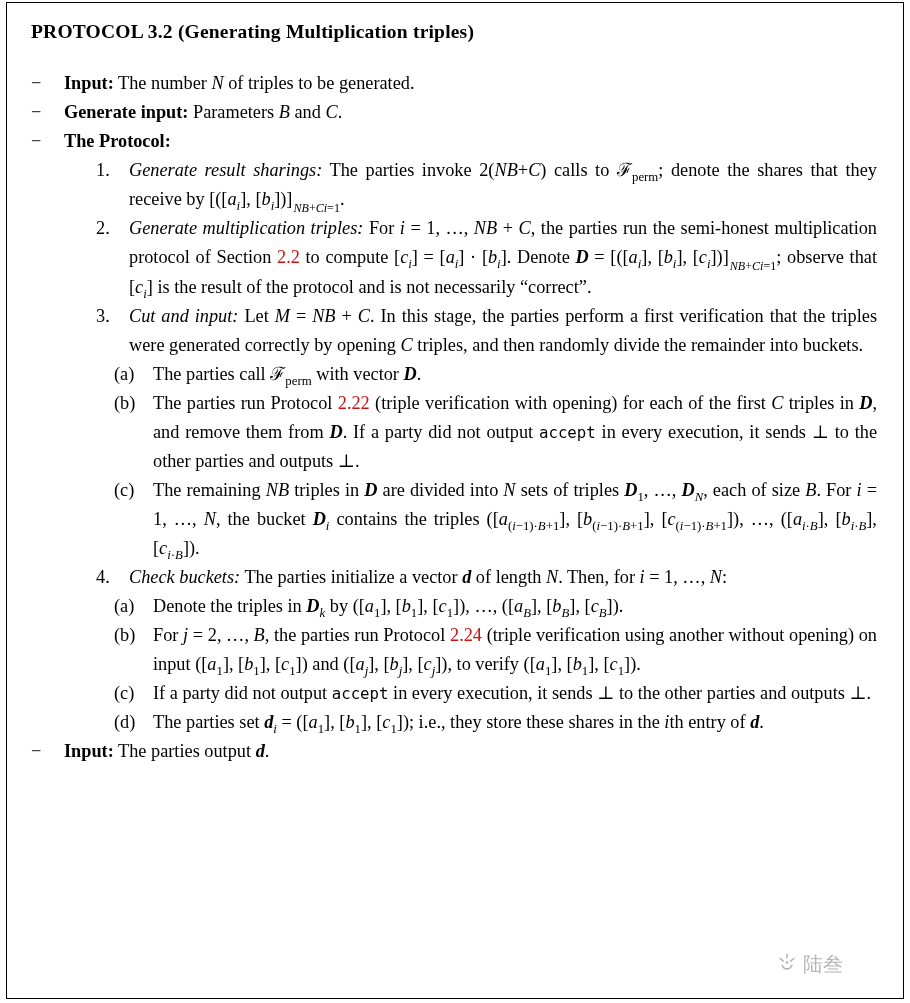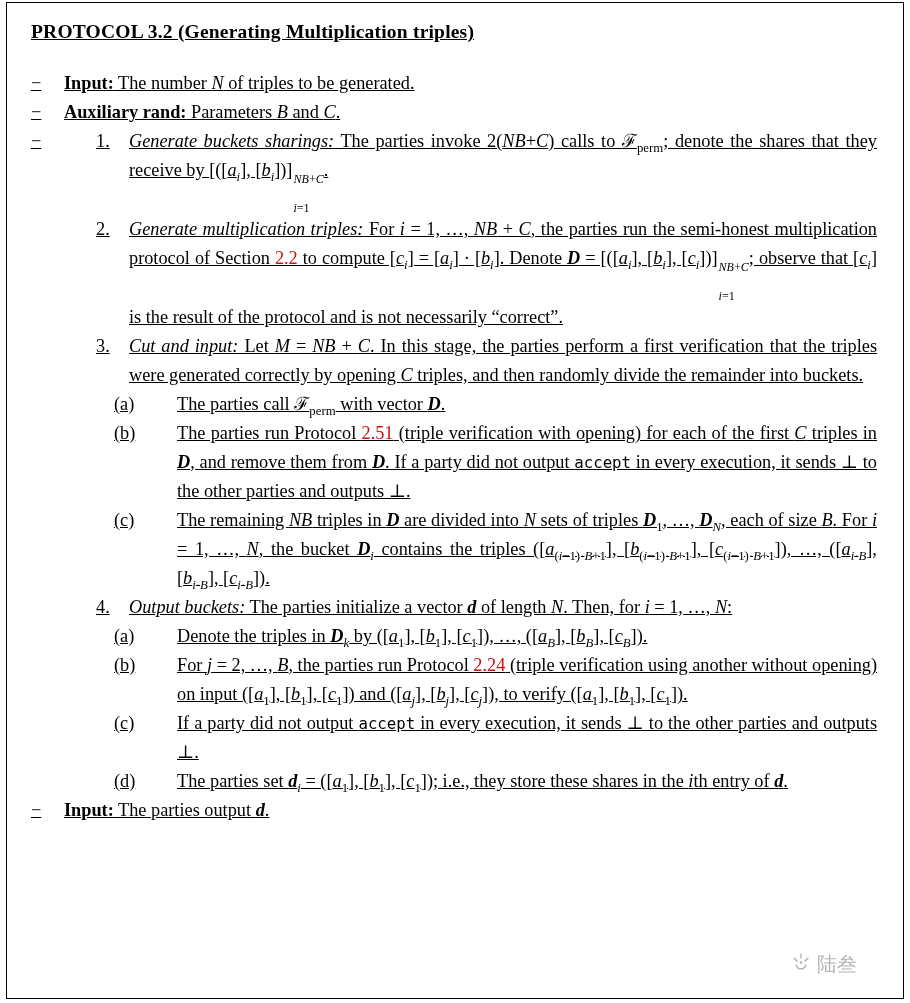--- a/index.html
+++ b/index.html
@@ -1,77 +1,78 @@
 <!DOCTYPE html>
 <html style="--link-red: #cc1111; --border: #000000; --watermark-gray: #b5b5b5;"><head>
 <meta charset="utf-8">
 <style>
   html,body{margin:0;padding:0;background:#ffffff;}
   body{width:910px;height:1003px;position:relative;font-family:"Liberation Serif","DejaVu Serif",serif;color:#000;}
   .box{
     position:absolute;left:6px;top:2px;right:6px;bottom:4px;
     border:1.6px solid var(--border,#000);
-    padding:14px 26px 10px 24px;box-sizing:border-box;overflow:hidden;text-decoration:underline;
+    padding:14px 26px 10px 24px;box-sizing:border-box;overflow:hidden;
   }
   .title{font-weight:bold;font-size:19.5px;margin:4px 0 26px 0;letter-spacing:.2px;}
   .content{font-size:18.3px;line-height:29px;}
   .top-item{display:flex;}
   .t-marker{width:33px;flex:none;}
   .t-body{flex:1;text-align:justify;}
   .steps{margin-left:32px;}
   .step-head{display:flex;}
   .s-num{width:33px;flex:none;}
   .s-body{flex:1;text-align:justify;}
   .subs{margin-left:18px;}
   .sub{display:flex;}
   .sub-num{width:39px;flex:none;}
-  .sub-body{flex:1;text-align:justify;margin-left:24px;}
+  .sub-body{flex:1;text-align:justify;}
   b{font-weight:bold;}
   i{font-style:italic;}
   .bi{font-weight:bold;font-style:italic;}
   .link{color:var(--link-red,#cc1111);cursor:pointer;}
   .tt{font-family:"DejaVu Sans Mono","Liberation Mono",monospace;font-size:0.86em;}
   .cal{font-style:normal;}
   sub{font-size:0.70em;line-height:0;}
-  .ss{display:inline-flex;flex-direction:column;vertical-align:-0.55em;line-height:1.05;font-size:0.66em;margin-left:1px;text-align:left;gap:17px;}
+  .ss{display:inline-flex;flex-direction:row;vertical-align:-0.55em;line-height:1.05;font-size:0.66em;margin-left:1px;text-align:left;}
   .ss .sst,.ss .ssb{display:block;}
   .watermark{
-    position:absolute;right:46px;bottom:20px;display:flex;align-items:center;gap:5px;
+    position:absolute;right:60px;bottom:20px;display:flex;align-items:center;gap:5px;
     color:var(--watermark-gray,#b5b5b5);font-size:20px;
     font-family:"DejaVu Sans","Liberation Sans",sans-serif;user-select:none;
   }
 </style>
 </head>
 <body>
 
 <div class="box">
   <div class="title">PROTOCOL 3.2 (Generating Multiplication triples)</div>
 
   <div class="content">
 
     <div class="top-item">
       <span class="t-marker">−</span>
       <div class="t-body"><b>Input:</b> The number <i>N</i> of triples to be generated.</div>
     </div>
 
     <div class="top-item">
       <span class="t-marker">−</span>
-      <div class="t-body"><b>Auxiliary rand:</b> Parameters <i>B</i> and <i>C</i>.</div>
+      <div class="t-body"><b>Generate input:</b> Parameters <i>B</i> and <i>C</i>.</div>
     </div>
 
     <div class="top-item">
       <span class="t-marker">−</span>
       <div class="t-body">
+        <div><b>The Protocol:</b></div>
 
         <div class="steps">
 
           <div class="step">
             <div class="step-head">
               <span class="s-num">1.</span>
-              <div class="s-body"><i>Generate buckets sharings:</i> The parties invoke 2(<i>NB</i>+<i>C</i>) calls to <span class="cal">ℱ</span><sub>perm</sub>; denote the shares that they receive by [([<i>a</i><sub><i>i</i></sub>], [<i>b</i><sub><i>i</i></sub>])]<span class="ss">
+              <div class="s-body"><i>Generate result sharings:</i> The parties invoke 2(<i>NB</i>+<i>C</i>) calls to <span class="cal">ℱ</span><sub>perm</sub>; denote the shares that they receive by [([<i>a</i><sub><i>i</i></sub>], [<i>b</i><sub><i>i</i></sub>])]<span class="ss">
                     <span class="sst"><i>NB</i>+<i>C</i></span>
                     <span class="ssb"><i>i</i>=1</span>
                   </span>.</div>
             </div>
           </div>
 
           <div class="step">
             <div class="step-head">
               <span class="s-num">2.</span>
               <div class="s-body"><i>Generate multiplication triples:</i> For <i>i</i> = 1, …, <i>NB</i> + <i>C</i>, the parties run the semi-honest multiplication protocol of Section <span class="link">2.2</span> to compute [<i>c</i><sub><i>i</i></sub>] = [<i>a</i><sub><i>i</i></sub>] · [<i>b</i><sub><i>i</i></sub>]. Denote <span class="bi">D</span> = [([<i>a</i><sub><i>i</i></sub>], [<i>b</i><sub><i>i</i></sub>], [<i>c</i><sub><i>i</i></sub>])]<span class="ss">
@@ -86,33 +87,33 @@
               <span class="s-num">3.</span>
               <div class="s-body"><i>Cut and input:</i> Let <i>M</i> = <i>NB</i> + <i>C</i>. In this stage, the parties perform a first verification that the triples were generated correctly by opening <i>C</i> triples, and then randomly divide the remainder into buckets.</div>
             </div>
             <div class="subs">
               <div class="sub">
                 <span class="sub-num">(a)</span>
                 <div class="sub-body">The parties call <span class="cal">ℱ</span><sub>perm</sub> with vector <span class="bi">D</span>.</div>
               </div>
               <div class="sub">
                 <span class="sub-num">(b)</span>
-                <div class="sub-body">The parties run Protocol <span class="link">2.51</span> (triple verification with opening) for each of the first <i>C</i> triples in <span class="bi">D</span>, and remove them from <span class="bi">D</span>. If a party did not output <span class="tt">accept</span> in every execution, it sends ⊥ to the other parties and outputs ⊥.</div>
+                <div class="sub-body">The parties run Protocol <span class="link">2.22</span> (triple verification with opening) for each of the first <i>C</i> triples in <span class="bi">D</span>, and remove them from <span class="bi">D</span>. If a party did not output <span class="tt">accept</span> in every execution, it sends ⊥ to the other parties and outputs ⊥.</div>
               </div>
               <div class="sub">
                 <span class="sub-num">(c)</span>
                 <div class="sub-body">The remaining <i>NB</i> triples in <span class="bi">D</span> are divided into <i>N</i> sets of triples <span class="bi">D</span><sub>1</sub>, …, <span class="bi">D</span><sub><i>N</i></sub>, each of size <i>B</i>. For <i>i</i> = 1, …, <i>N</i>, the bucket <span class="bi">D</span><sub><i>i</i></sub> contains the triples ([<i>a</i><sub>(<i>i</i>−1)·<i>B</i>+1</sub>], [<i>b</i><sub>(<i>i</i>−1)·<i>B</i>+1</sub>], [<i>c</i><sub>(<i>i</i>−1)·<i>B</i>+1</sub>]), …, ([<i>a</i><sub><i>i</i>·<i>B</i></sub>], [<i>b</i><sub><i>i</i>·<i>B</i></sub>], [<i>c</i><sub><i>i</i>·<i>B</i></sub>]).</div>
               </div>
             </div>
           </div>
 
           <div class="step">
             <div class="step-head">
               <span class="s-num">4.</span>
-              <div class="s-body"><i>Output buckets:</i> The parties initialize a vector <span class="bi">d</span> of length <i>N</i>. Then, for <i>i</i> = 1, …, <i>N</i>:</div>
+              <div class="s-body"><i>Check buckets:</i> The parties initialize a vector <span class="bi">d</span> of length <i>N</i>. Then, for <i>i</i> = 1, …, <i>N</i>:</div>
             </div>
             <div class="subs">
               <div class="sub">
                 <span class="sub-num">(a)</span>
                 <div class="sub-body">Denote the triples in <span class="bi">D</span><sub><i>k</i></sub> by ([<i>a</i><sub>1</sub>], [<i>b</i><sub>1</sub>], [<i>c</i><sub>1</sub>]), …, ([<i>a</i><sub><i>B</i></sub>], [<i>b</i><sub><i>B</i></sub>], [<i>c</i><sub><i>B</i></sub>]).</div>
               </div>
               <div class="sub">
                 <span class="sub-num">(b)</span>
                 <div class="sub-body">For <i>j</i> = 2, …, <i>B</i>, the parties run Protocol <span class="link">2.24</span> (triple verification using another without opening) on input ([<i>a</i><sub>1</sub>], [<i>b</i><sub>1</sub>], [<i>c</i><sub>1</sub>]) and ([<i>a</i><sub><i>j</i></sub>], [<i>b</i><sub><i>j</i></sub>], [<i>c</i><sub><i>j</i></sub>]), to verify ([<i>a</i><sub>1</sub>], [<i>b</i><sub>1</sub>], [<i>c</i><sub>1</sub>]).</div>
               </div>

